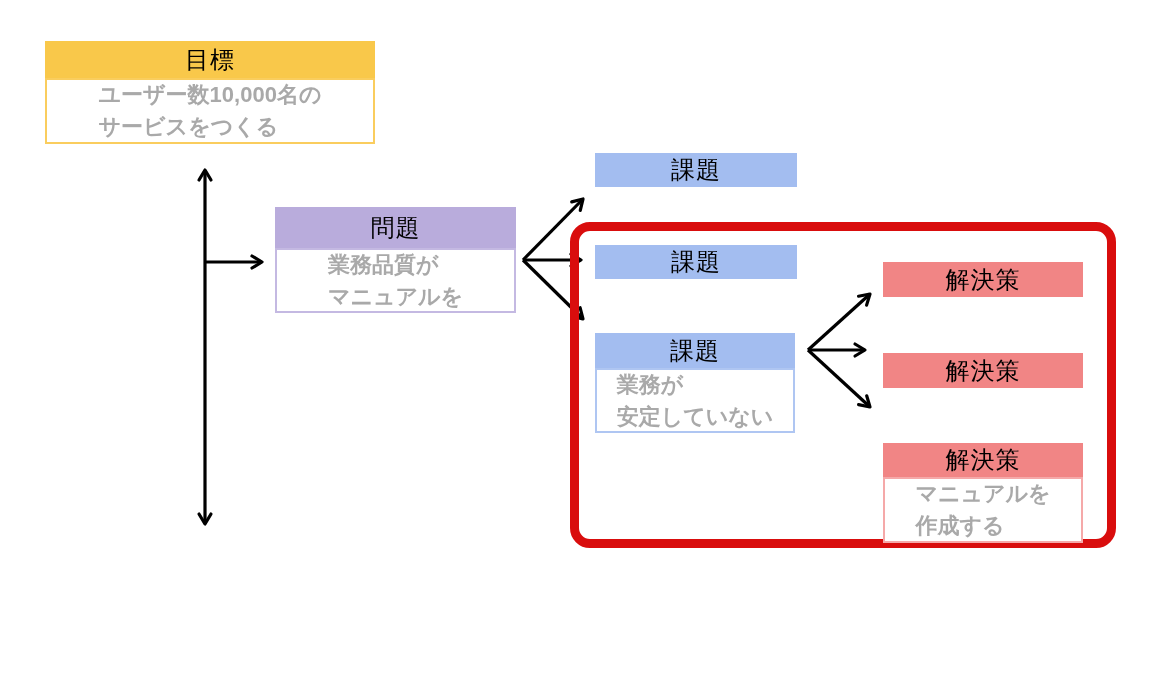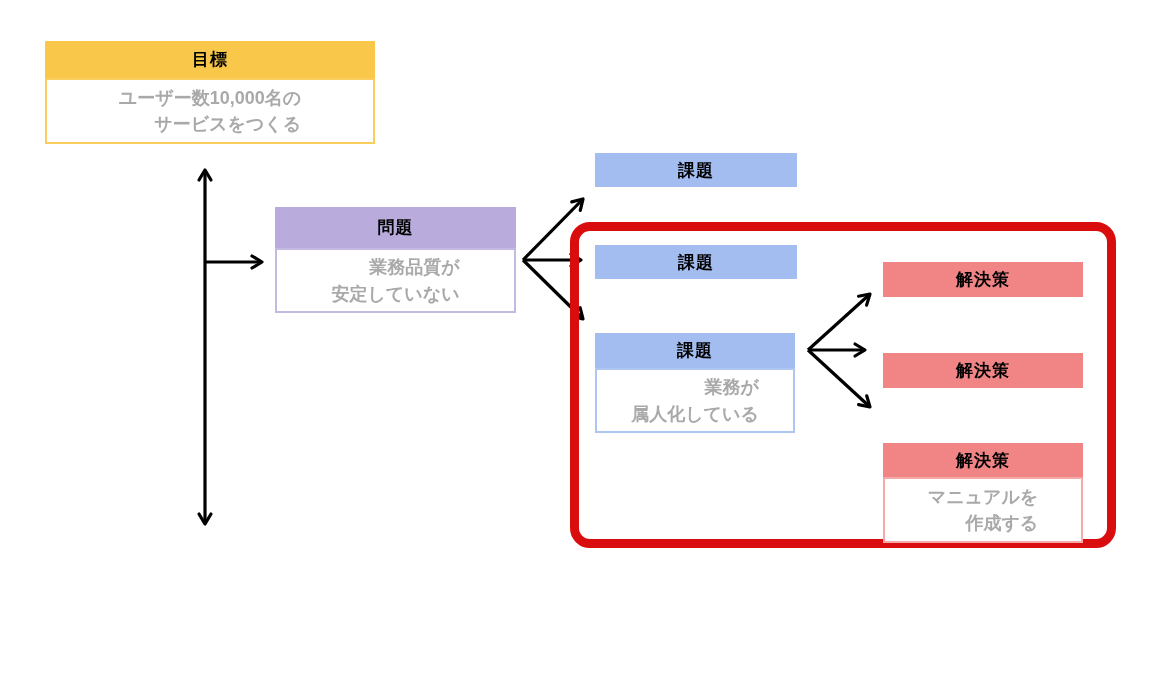--- a/index.html
+++ b/index.html
@@ -15,34 +15,34 @@
     position: absolute;
     left: 0; top: 0;
     width: 1149px; height: 673px;
     z-index: 1;
   }
   .node { position: absolute; z-index: 3; }
   .node-header {
     display: flex;
     align-items: center;
     justify-content: center;
-    font-weight: bold;
-    font-size: 17px;
+    font-weight: normal;
+    font-size: 24px;
     color: var(--header-text, #000);
     letter-spacing: 1px;
   }
   .node-body {
     background: #ffffff;
     border: 2px solid #ccc;
     display: flex;
     align-items: center;
     justify-content: center;
-    text-align: right;
+    text-align: left;
     font-weight: bold;
-    font-size: 18px;
+    font-size: 22px;
     line-height: 1.45;
     color: var(--body-text, #a9a9a9);
     white-space: pre-line;
     box-sizing: border-box;
   }
   .goal     .node-header { background: var(--goal-header); }
   .goal     .node-body   { border-color: var(--goal-border); }
   .current  .node-header { background: var(--current-header); }
   .current  .node-body   { border-color: var(--current-border); }
   .problem  .node-header { background: var(--problem-header); }
@@ -92,35 +92,35 @@
   <div class="node goal" style="left:45px; top:41px; width:330px;">
     <div class="node-header" style="height:37px;">目標</div>
     <div class="node-body" style="height:66px;">ユーザー数10,000名の
 サービスをつくる</div>
   </div>
 
 
   <div class="node problem" style="left:275px; top:207px; width:241px;">
     <div class="node-header" style="height:41px;">問題</div>
     <div class="node-body" style="height:65px;">業務品質が
-安定していない</div>
+マニュアルを</div>
   </div>
 
   <div class="node issue" style="left:595px; top:153px; width:202px;">
     <div class="node-header" style="height:34px;">課題</div>
   </div>
 
   <div class="node issue" style="left:595px; top:245px; width:202px;">
     <div class="node-header" style="height:34px;">課題</div>
   </div>
 
   <div class="node issue" style="left:595px; top:333px; width:200px;">
     <div class="node-header" style="height:35px;">課題</div>
     <div class="node-body" style="height:65px;">業務が
-属人化している</div>
+安定していない</div>
   </div>
 
   <div class="node solution" style="left:883px; top:242px; width:200px;">
     <div class="node-header" style="height:35px;">解決策</div>
   </div>
 
   <div class="node solution" style="left:883px; top:333px; width:200px;">
     <div class="node-header" style="height:35px;">解決策</div>
   </div>
 

